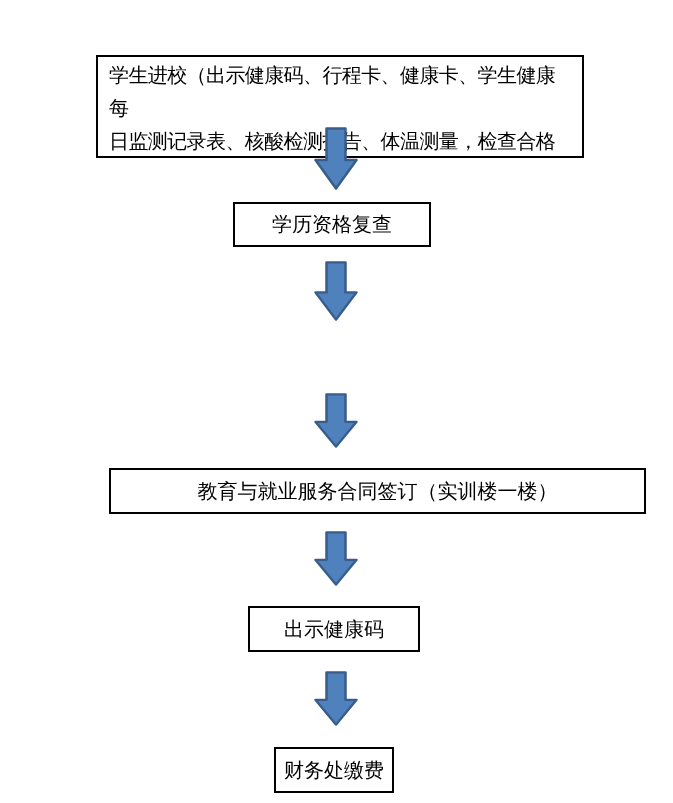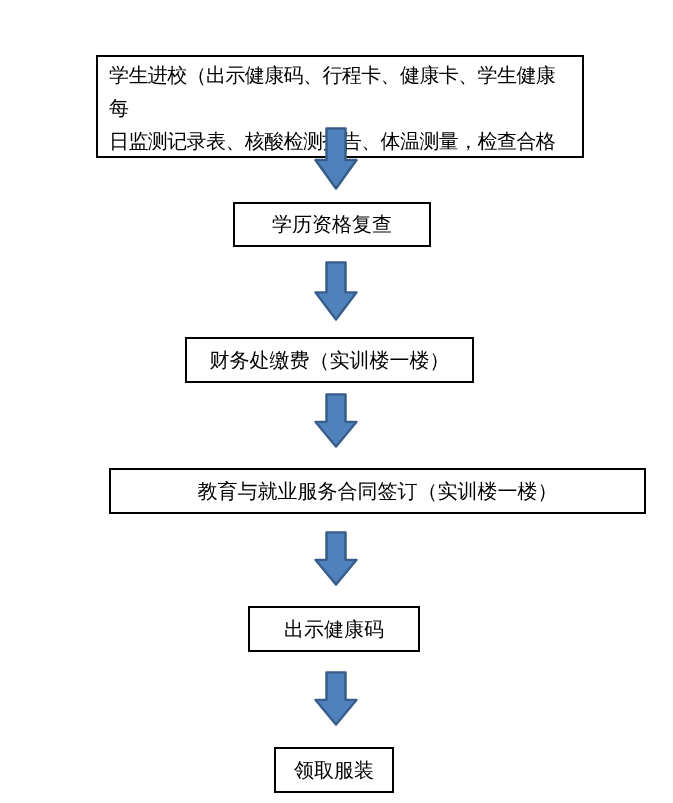--- a/index.html
+++ b/index.html
@@ -68,33 +68,32 @@
   <svg class="arrow a1" viewBox="0 0 44 63" preserveAspectRatio="none">
     <path d="M12.5 1.5 H31.5 V33 H42.5 L22 61.5 L1.5 33 H12.5 Z" stroke-width="2.5" stroke-linejoin="round" fill="#4F81BD" stroke="#385D8A"></path>
   </svg>
 
   <div class="box b2">学历资格复查</div>
 
   <svg class="arrow a2" viewBox="0 0 44 63" preserveAspectRatio="none">
     <path d="M12.5 1.5 H31.5 V33 H42.5 L22 61.5 L1.5 33 H12.5 Z" stroke-width="2.5" stroke-linejoin="round" fill="#4F81BD" stroke="#385D8A"></path>
   </svg>
 
-  <div class="box b3">财务处缴费（实训楼一楼）</div>
 
   <svg class="arrow a3" viewBox="0 0 44 63" preserveAspectRatio="none">
     <path d="M12.5 1.5 H31.5 V33 H42.5 L22 61.5 L1.5 33 H12.5 Z" stroke-width="2.5" stroke-linejoin="round" fill="#4F81BD" stroke="#385D8A"></path>
   </svg>
 
   <div class="box b4">教育与就业服务合同签订（实训楼一楼）</div>
 
   <svg class="arrow a4" viewBox="0 0 44 63" preserveAspectRatio="none">
     <path d="M12.5 1.5 H31.5 V33 H42.5 L22 61.5 L1.5 33 H12.5 Z" stroke-width="2.5" stroke-linejoin="round" fill="#4F81BD" stroke="#385D8A"></path>
   </svg>
 
   <div class="box b5">出示健康码</div>
 
   <svg class="arrow a5" viewBox="0 0 44 63" preserveAspectRatio="none">
     <path d="M12.5 1.5 H31.5 V33 H42.5 L22 61.5 L1.5 33 H12.5 Z" stroke-width="2.5" stroke-linejoin="round" fill="#4F81BD" stroke="#385D8A"></path>
   </svg>
 
-  <div class="box b6">领取服装</div>
+  <div class="box b6">财务处缴费</div>
 
 </div>
 
 </body></html>

